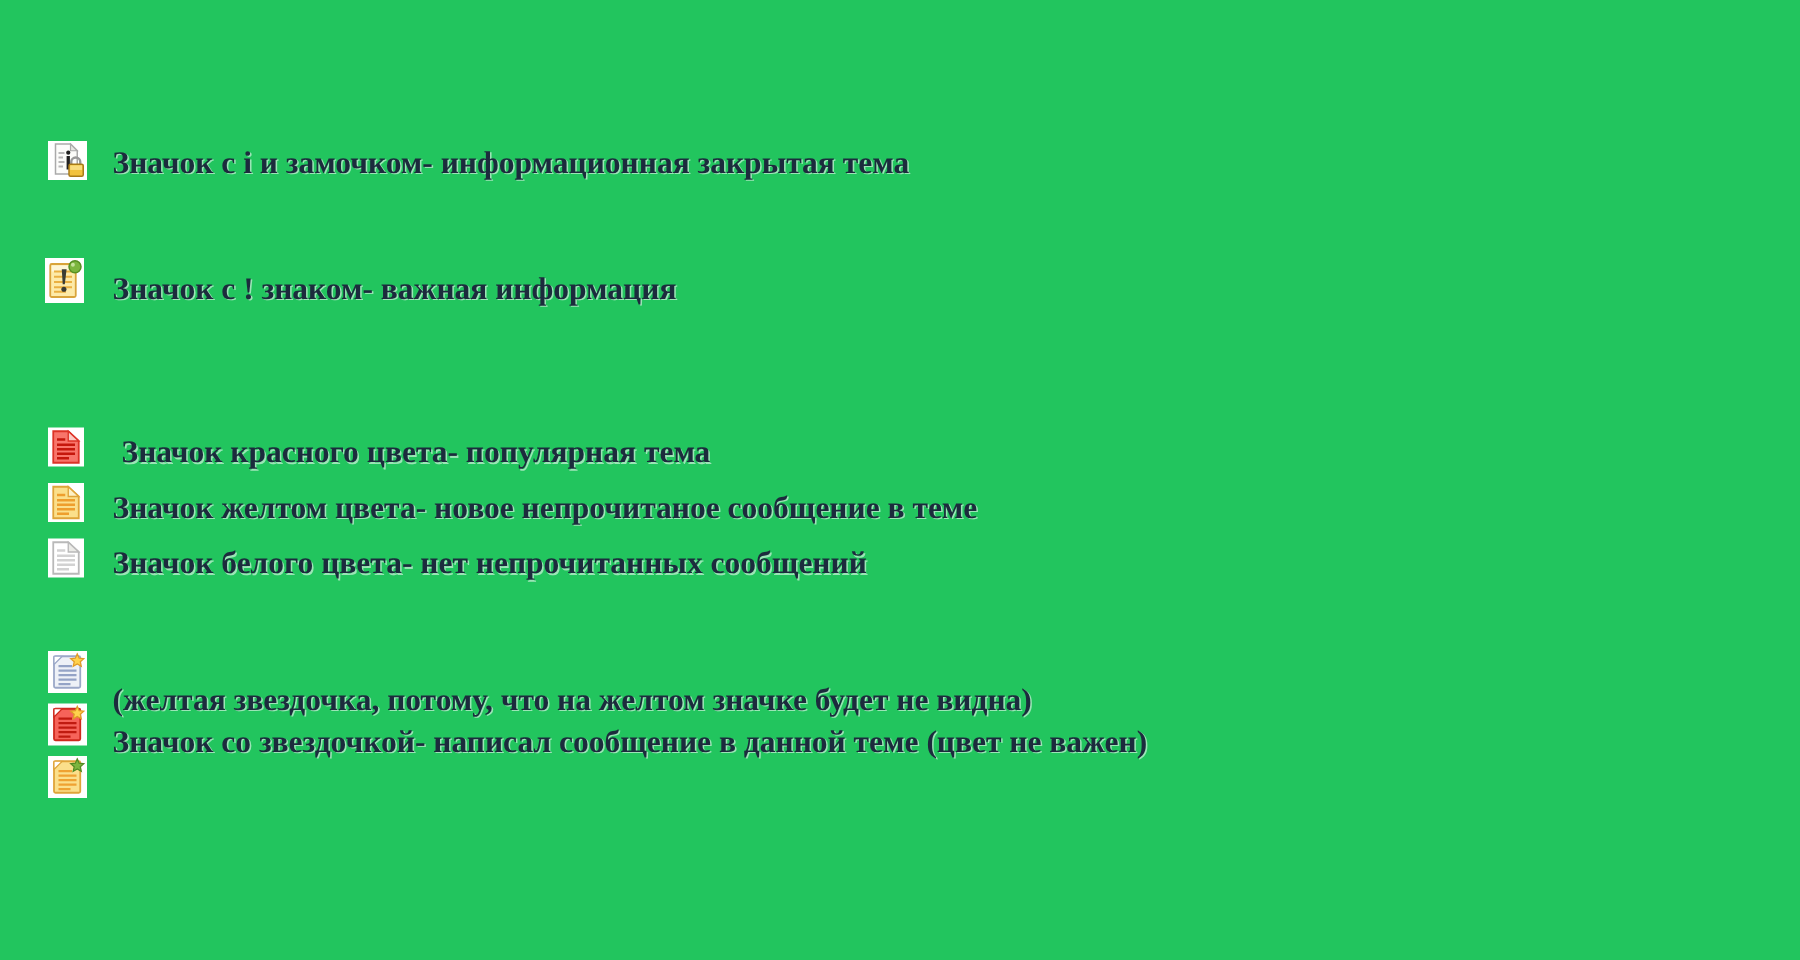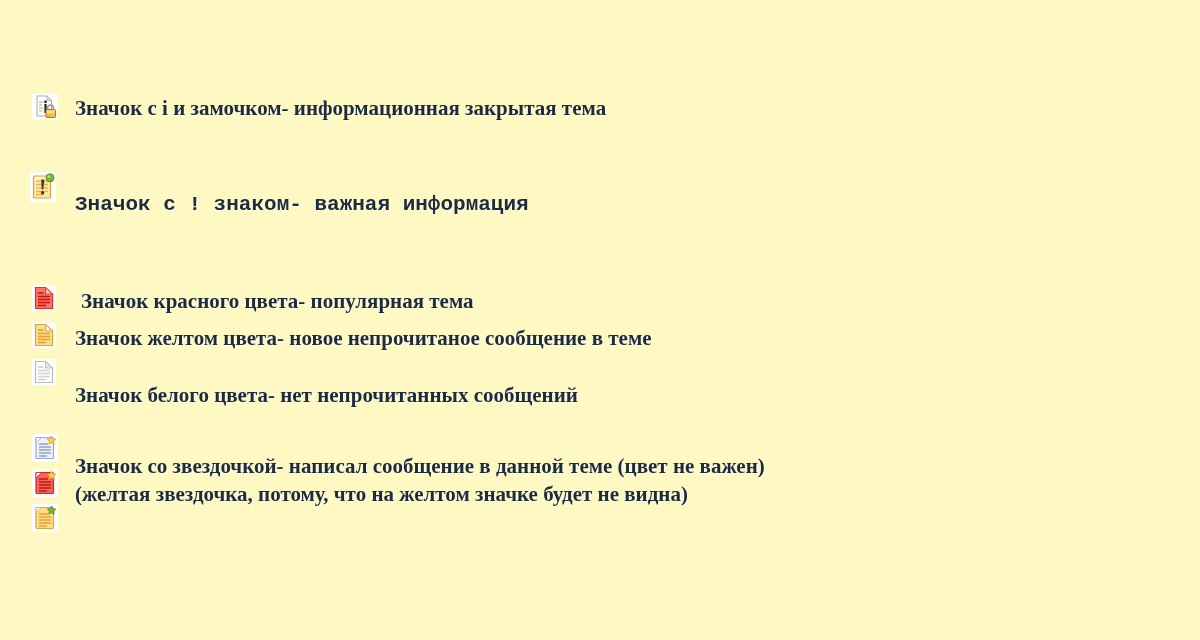--- a/index.html
+++ b/index.html
@@ -5,21 +5,21 @@
   html, body { margin: 0; padding: 0; }
   body {
     width: 1200px; height: 640px;
     background: #faf9f6;
     font-family: "Liberation Serif", "DejaVu Serif", serif;
     overflow: hidden;
   }
   .page {
     position: relative;
     width: 1200px; height: 640px;
-    background: #fef9c3;
+    background: #22c55e;
   }
   .icon-box {
     position: absolute;
     background: #ffffff;
     display: flex;
     align-items: center;
     justify-content: center;
     padding: 1px;
   }
   .icon-box svg { display: block; }
@@ -76,21 +76,21 @@
         <line x1="5" y1="15" x2="17" y2="15"></line>
         <line x1="5" y1="18.5" x2="17" y2="18.5"></line>
         <line x1="5" y1="21.5" x2="13" y2="21.5"></line>
       </g>
       <path d="M10.2 6.5 L13.4 6.5 L12.2 16.5 L10.8 16.5 Z" fill="#3b3b33"></path>
       <circle cx="11.6" cy="19.8" r="1.7" fill="#3b3b33"></circle>
       <circle cx="19" cy="4.8" r="4" fill="#7cb53e" stroke="#578f22" stroke-width="1"></circle>
       <circle cx="17.6" cy="3.5" r="1.3" fill="#c4e29a"></circle>
     </svg>
   </span>
-  <span class="label" style="left:75px; top:192px;font-family:Liberation Mono, monospace;">Значок с ! знаком- важная информация</span>
+  <span class="label" style="left:75px; top:179px;">Значок с ! знаком- важная информация</span>
 
   <span class="icon-box" style="left:32px; top:285px;">
     <svg width="22" height="24" viewBox="0 0 22 24">
       <path d="M2.5 1.5 L12.5 1.5 L19.5 8 L19.5 22.5 L2.5 22.5 Z" fill="#f8756b" stroke="#dd3327" stroke-width="1.2"></path>
       <path d="M12.5 1.5 L12.5 8 L19.5 8 Z" fill="#fbc9c2" stroke="#dd3327" stroke-width="0.9"></path>
       <g stroke="#c5170c" stroke-width="1.6">
         <line x1="5" y1="7" x2="10.5" y2="7"></line>
         <line x1="5" y1="10.5" x2="17" y2="10.5"></line>
         <line x1="5" y1="13.5" x2="17" y2="13.5"></line>
         <line x1="5" y1="16.5" x2="17" y2="16.5"></line>
@@ -121,21 +121,21 @@
       <path d="M12.5 1.5 L12.5 8 L19.5 8 Z" fill="#ebebe7" stroke="#b9b9b9" stroke-width="0.9"></path>
       <g stroke="#d2d2d2" stroke-width="1.6">
         <line x1="5" y1="7" x2="10.5" y2="7"></line>
         <line x1="5" y1="10.5" x2="17" y2="10.5"></line>
         <line x1="5" y1="13.5" x2="17" y2="13.5"></line>
         <line x1="5" y1="16.5" x2="17" y2="16.5"></line>
         <line x1="5" y1="19.5" x2="13" y2="19.5"></line>
       </g>
     </svg>
   </span>
-  <span class="label" style="left:75px; top:382px;">Значок белого цвета- нет непрочитанных сообщений</span>
+  <span class="label" style="left:75px; top:362px;">Значок белого цвета- нет непрочитанных сообщений</span>
 
   <span class="icon-box" style="left:32px; top:434px;">
     <svg width="24" height="26" viewBox="0 0 24 26">
       <rect x="3" y="2.5" width="17.5" height="21" rx="1" fill="#eef1f7" stroke="#9ba8c8" stroke-width="1.2"></rect>
       <path d="M3 2.5 L8.5 2.5 L3 8 Z" fill="#ffffff" stroke="#9ba8c8" stroke-width="0.8"></path>
       <g stroke="#94a3c6" stroke-width="1.5">
         <line x1="6" y1="9" x2="15" y2="9"></line>
         <line x1="6" y1="12" x2="18" y2="12"></line>
         <line x1="6" y1="15" x2="18" y2="15"></line>
         <line x1="6" y1="18" x2="18" y2="18"></line>
@@ -169,17 +169,17 @@
         <line x1="6" y1="12" x2="18" y2="12"></line>
         <line x1="6" y1="15" x2="18" y2="15"></line>
         <line x1="6" y1="18" x2="18" y2="18"></line>
         <line x1="6" y1="21" x2="14" y2="21"></line>
       </g>
       <polygon points="18.5,0.9 19.73,3.8 22.87,4.08 20.5,6.15 21.2,9.22 18.5,7.6 15.8,9.22 16.5,6.15 14.13,4.08 17.27,3.8" fill="#7cb53e" stroke="#518a20" stroke-width="0.8"></polygon>
     </svg>
   </span>
 
   <div class="label-block" style="left:75px; top:452px;">
+    <div>(желтая звездочка, потому, что на желтом значке будет не видна)</div>
     <div>Значок со звездочкой- написал сообщение в данной теме (цвет не важен)</div>
-    <div>(желтая звездочка, потому, что на желтом значке будет не видна)</div>
   </div>
 
 </div>
 
 </body></html>

